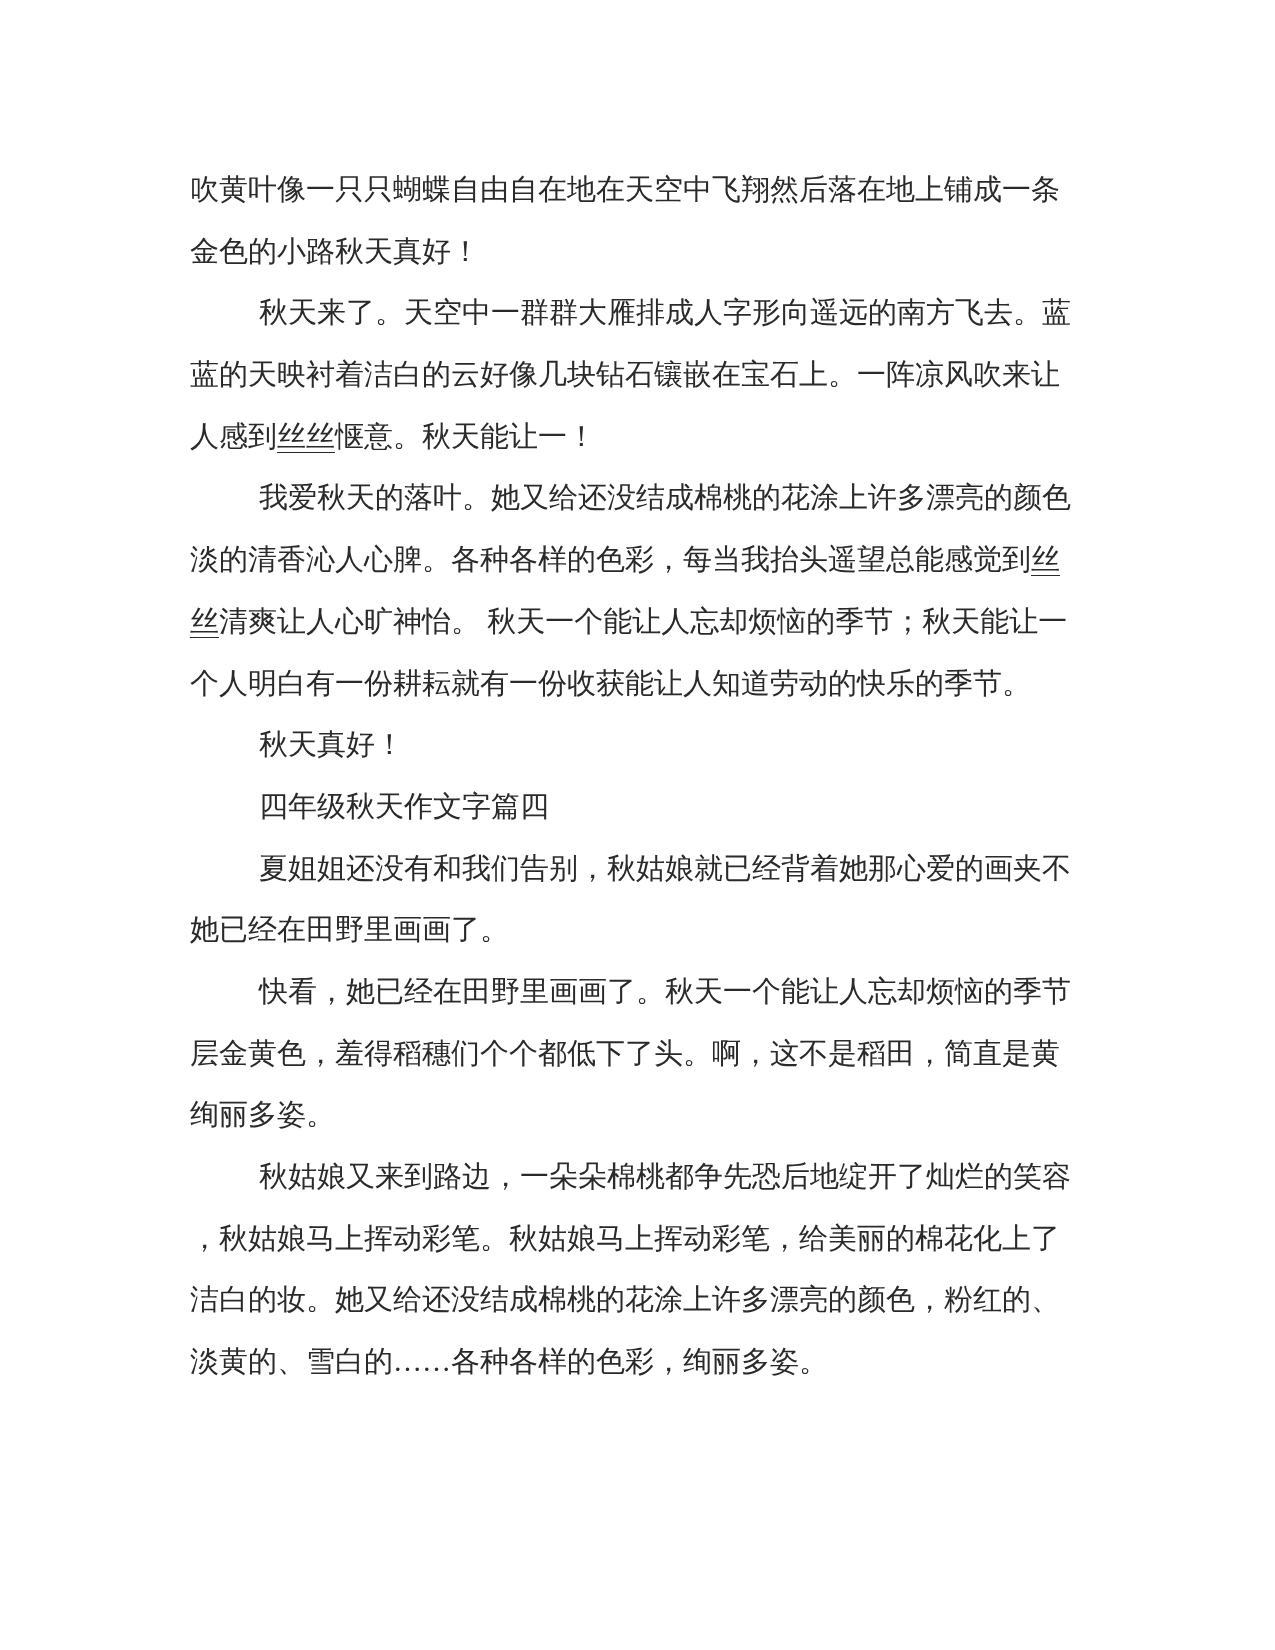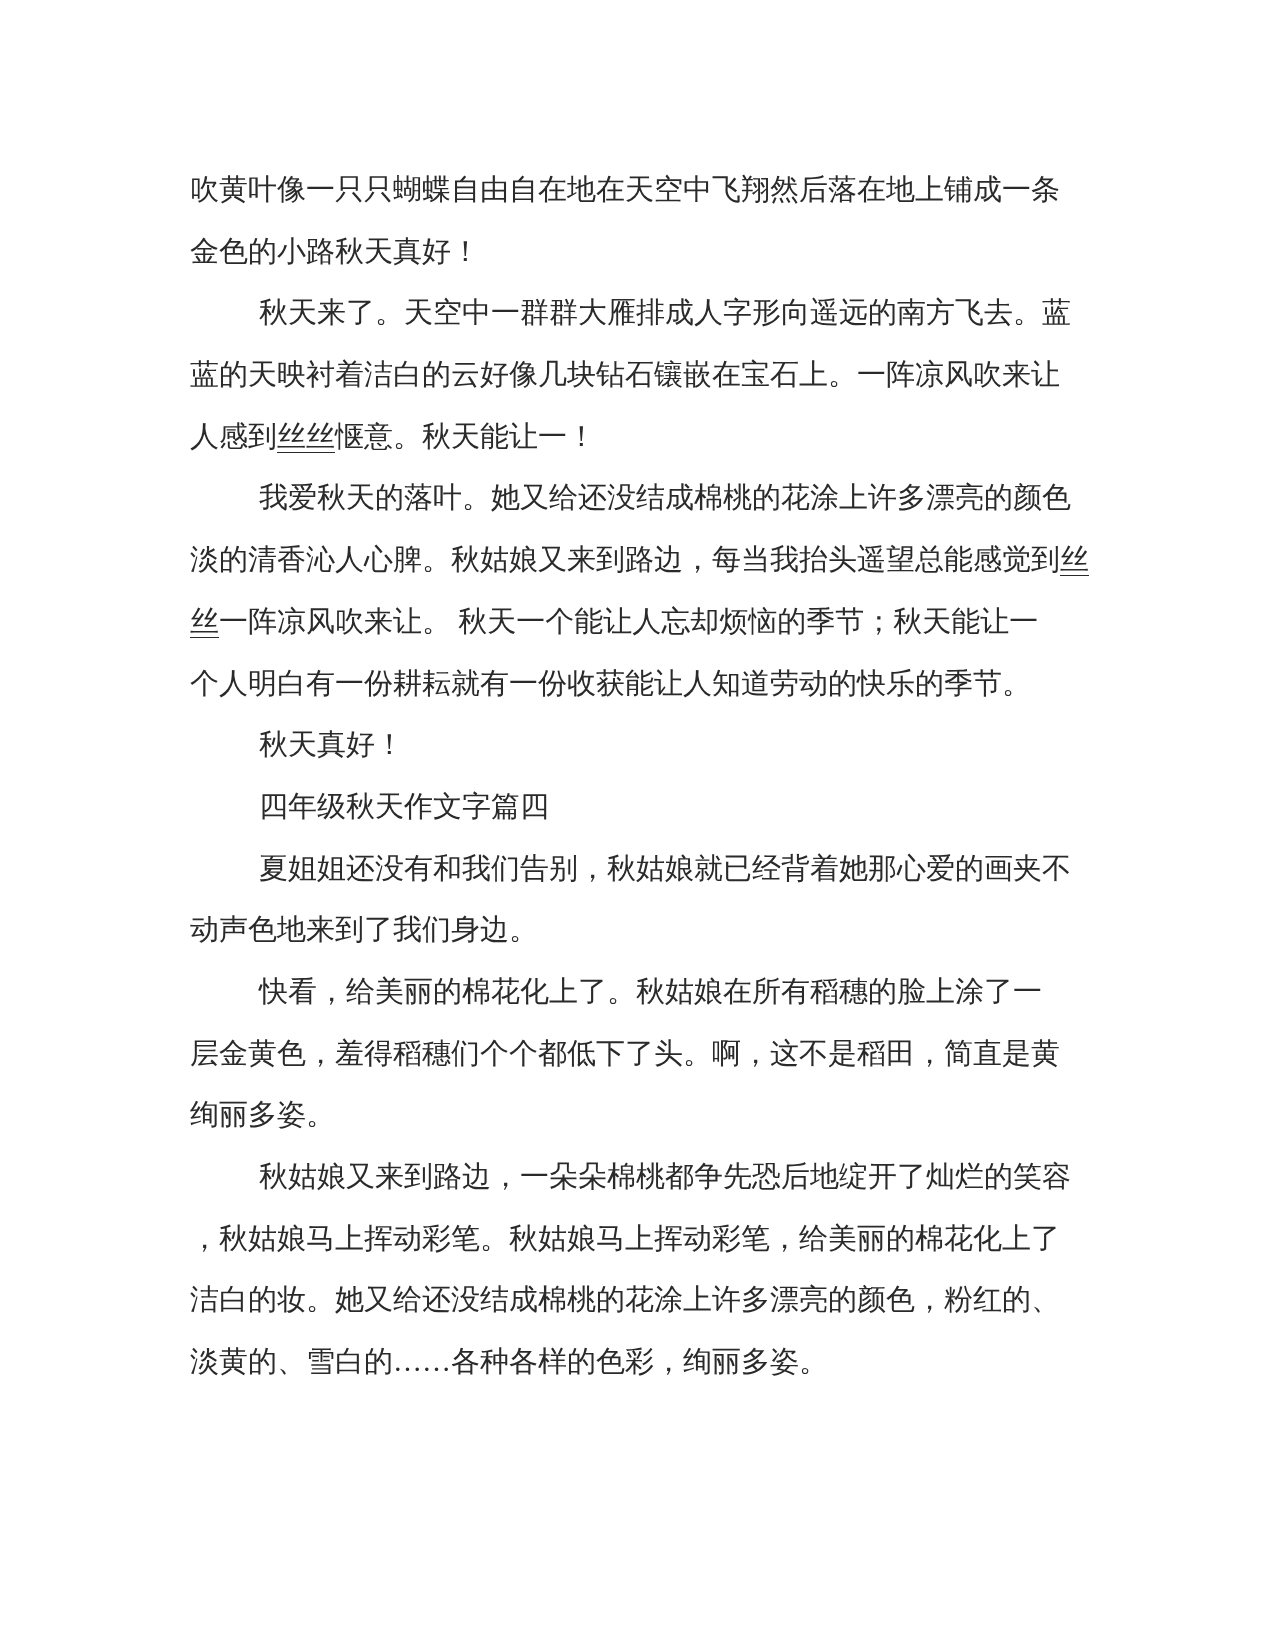--- a/index.html
+++ b/index.html
@@ -43,28 +43,28 @@
 <body>
 
 <div class="page">
   <div class="text-block" id="doc" style="color: rgb(42, 42, 42);">
       <div class="line"><span>吹黄叶像一只只蝴蝶自由自在地在天空中飞翔然后落在地上铺成一条</span></div>
       <div class="line"><span>金色的小路秋天真好！</span></div>
       <div class="line indent"><span>秋天来了。天空中一群群大雁排成人字形向遥远的南方飞去。蓝</span></div>
       <div class="line"><span>蓝的天映衬着洁白的云好像几块钻石镶嵌在宝石上。一阵凉风吹来让</span></div>
       <div class="line"><span>人感到</span><span class="u">丝丝</span><span>惬意。秋天能让一！</span></div>
       <div class="line indent"><span>我爱秋天的落叶。她又给还没结成棉桃的花涂上许多漂亮的颜色</span></div>
-      <div class="line"><span>淡的清香沁人心脾。秋姑娘又来到路边，每当我抬头遥望总能感觉到</span><span class="u">丝</span></div>
-      <div class="line"><span class="u">丝</span><span>一阵凉风吹来让。 秋天一个能让人忘却烦恼的季节；秋天能让一</span></div>
+      <div class="line"><span>淡的清香沁人心脾。各种各样的色彩，每当我抬头遥望总能感觉到</span><span class="u">丝</span></div>
+      <div class="line"><span class="u">丝</span><span>清爽让人心旷神怡。 秋天一个能让人忘却烦恼的季节；秋天能让一</span></div>
       <div class="line"><span>个人明白有一份耕耘就有一份收获能让人知道劳动的快乐的季节。</span></div>
       <div class="line indent"><span>秋天真好！</span></div>
       <div class="line indent"><span>四年级秋天作文字篇四</span></div>
       <div class="line indent"><span>夏姐姐还没有和我们告别，秋姑娘就已经背着她那心爱的画夹不</span></div>
-      <div class="line"><span>动声色地来到了我们身边。</span></div>
-      <div class="line indent"><span>快看，给美丽的棉花化上了。秋姑娘在所有稻穗的脸上涂了一</span></div>
+      <div class="line"><span>她已经在田野里画画了。</span></div>
+      <div class="line indent"><span>快看，她已经在田野里画画了。秋天一个能让人忘却烦恼的季节</span></div>
       <div class="line"><span>层金黄色，羞得稻穗们个个都低下了头。啊，这不是稻田，简直是黄</span></div>
       <div class="line"><span>绚丽多姿。</span></div>
       <div class="line indent"><span>秋姑娘又来到路边，一朵朵棉桃都争先恐后地绽开了灿烂的笑容</span></div>
       <div class="line"><span>，秋姑娘马上挥动彩笔。秋姑娘马上挥动彩笔，给美丽的棉花化上了</span></div>
       <div class="line"><span>洁白的妆。她又给还没结成棉桃的花涂上许多漂亮的颜色，粉红的、</span></div>
       <div class="line"><span>淡黄的、雪白的……各种各样的色彩，绚丽多姿。</span></div>
     </div>
 </div>
 
 </body></html>

